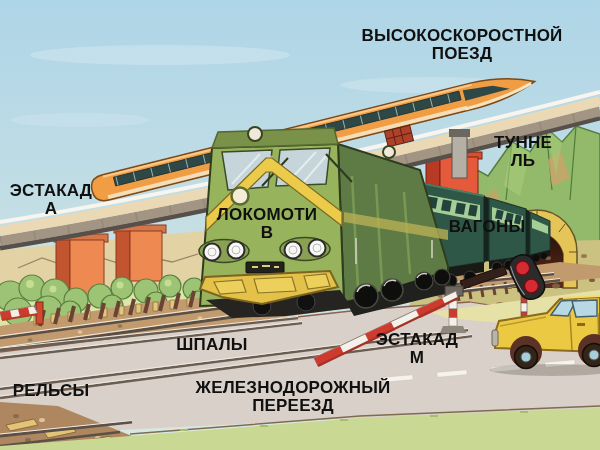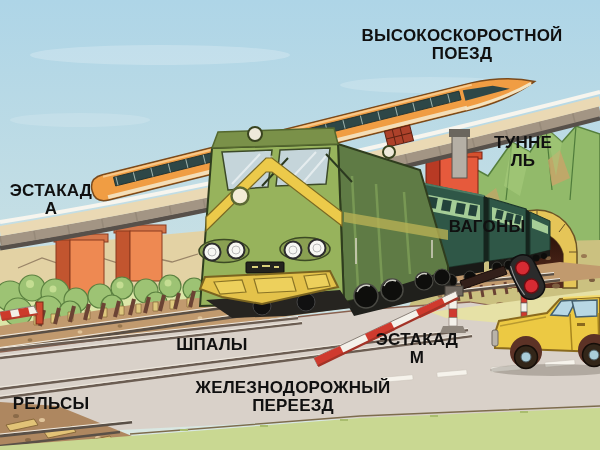--- a/index.html
+++ b/index.html
@@ -9,21 +9,21 @@
   .lbl{position:absolute;transform:translate(-50%,-50%);font-weight:bold;font-size:17px;
        line-height:1.07;color:#101010;text-align:center;white-space:pre-line;
        letter-spacing:.2px;pointer-events:none;}
   #lbl-hst{left:462px;top:45px;width:230px;}
   #lbl-est{left:51px;top:200px;}
   #lbl-tun{left:523px;top:152px;}
   #lbl-lok{left:267px;top:224px;}
   #lbl-vag{left:487px;top:227px;}
   #lbl-shp{left:179px;top:345px;margin-left:33px;}
   #lbl-shl{left:417px;top:349px;}
-  #lbl-rel{left:51px;top:404px;}
+  #lbl-rel{left:51px;top:391px;}
   #lbl-per{left:293px;top:397px;width:220px;}
 </style>
 </head>
 <body>
 
 <div id="stage">
 <svg id="scene" width="600" height="450" viewBox="0 0 600 450">
   <defs>
     <linearGradient id="skyG" x1="0" y1="0" x2="0" y2="1">
       <stop offset="0" stop-color="#aed5e7"></stop>
@@ -353,20 +353,22 @@
     <circle cx="594" cy="355" r="5" fill="#a9cdd9" stroke="#4a5a60"></circle>
   </g>
 </svg>
 
   <div class="lbl" id="lbl-hst">ВЫСОКОСКОРОСТНОЙ
 ПОЕЗД</div>
   <div class="lbl" id="lbl-tun">ТУННЕ
 ЛЬ</div>
   <div class="lbl" id="lbl-est">ЭСТАКАД
 А</div>
+  <div class="lbl" id="lbl-lok">ЛОКОМОТИ
+В</div>
   <div class="lbl" id="lbl-vag">ВАГОНЫ</div>
   <div class="lbl" id="lbl-shp">ШПАЛЫ</div>
   <div class="lbl" id="lbl-shl">ЭСТАКАД
 М</div>
   <div class="lbl" id="lbl-rel">РЕЛЬСЫ</div>
   <div class="lbl" id="lbl-per">ЖЕЛЕЗНОДОРОЖНЫЙ
 ПЕРЕЕЗД</div>
 </div>
 
 </body></html>

